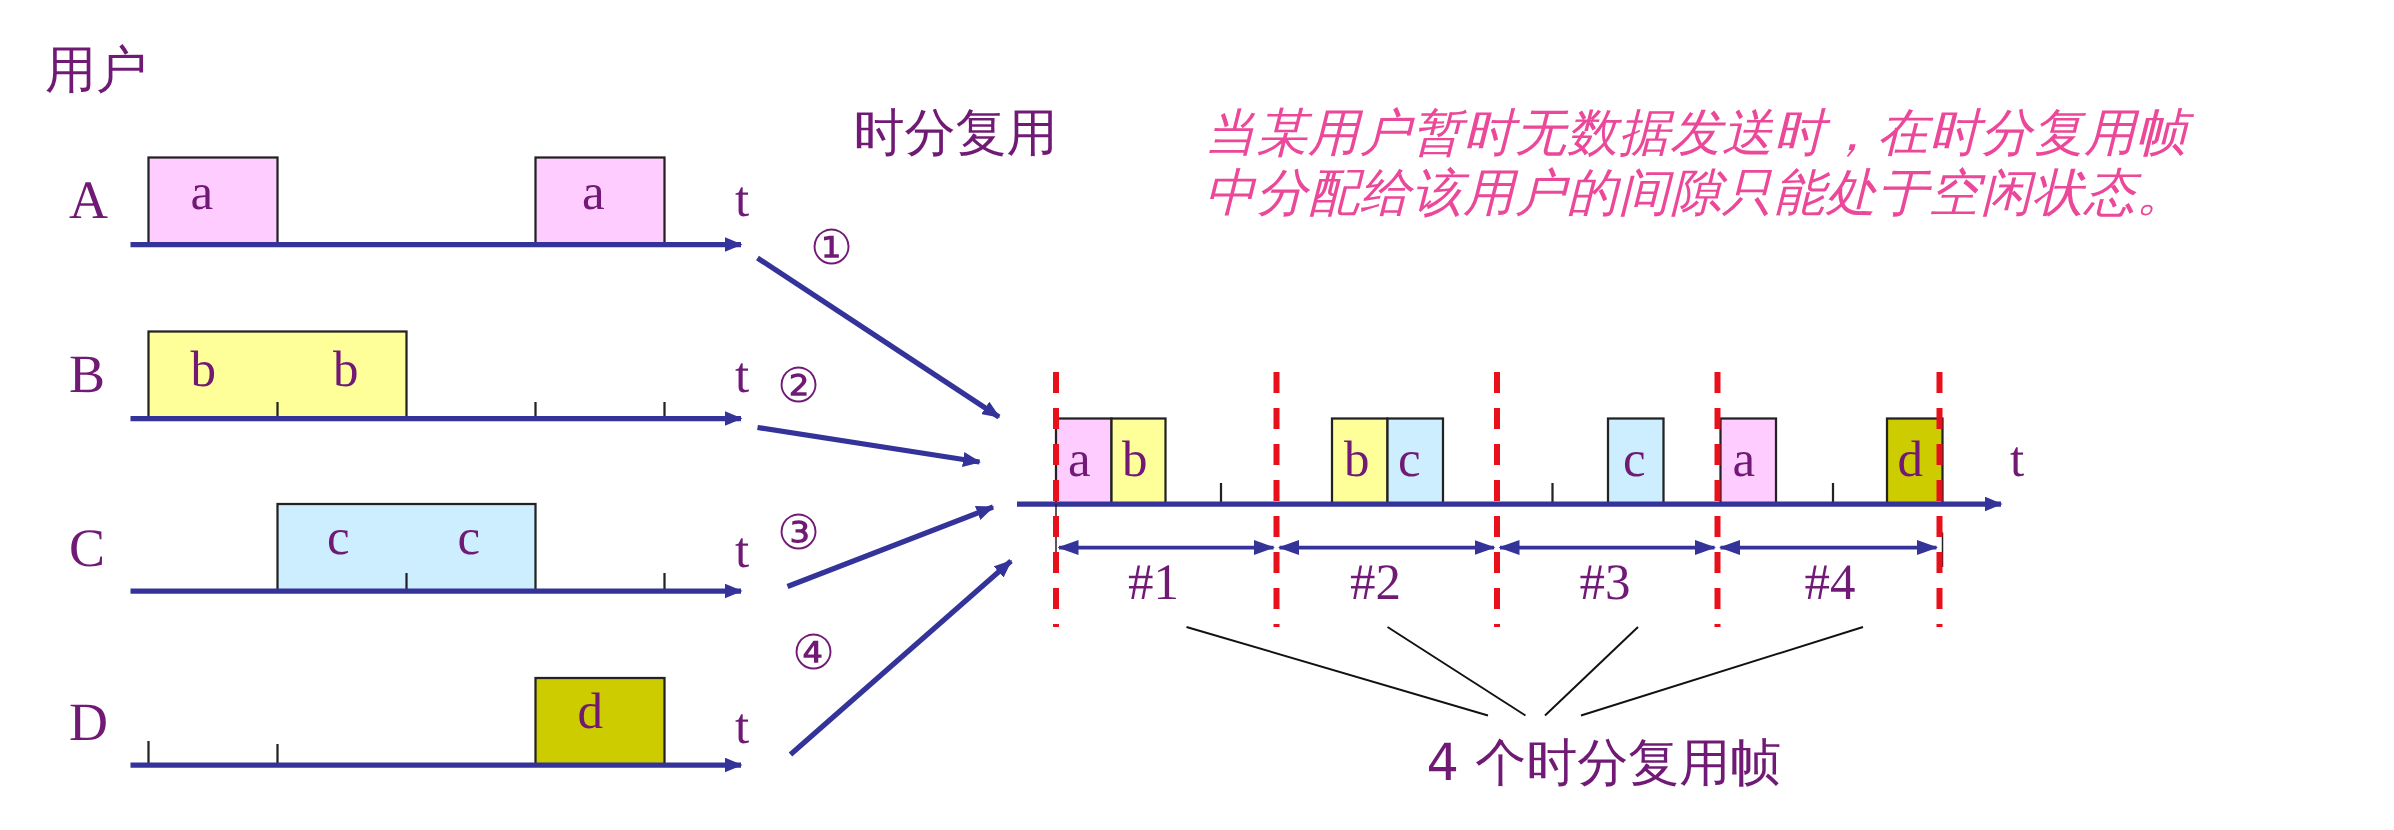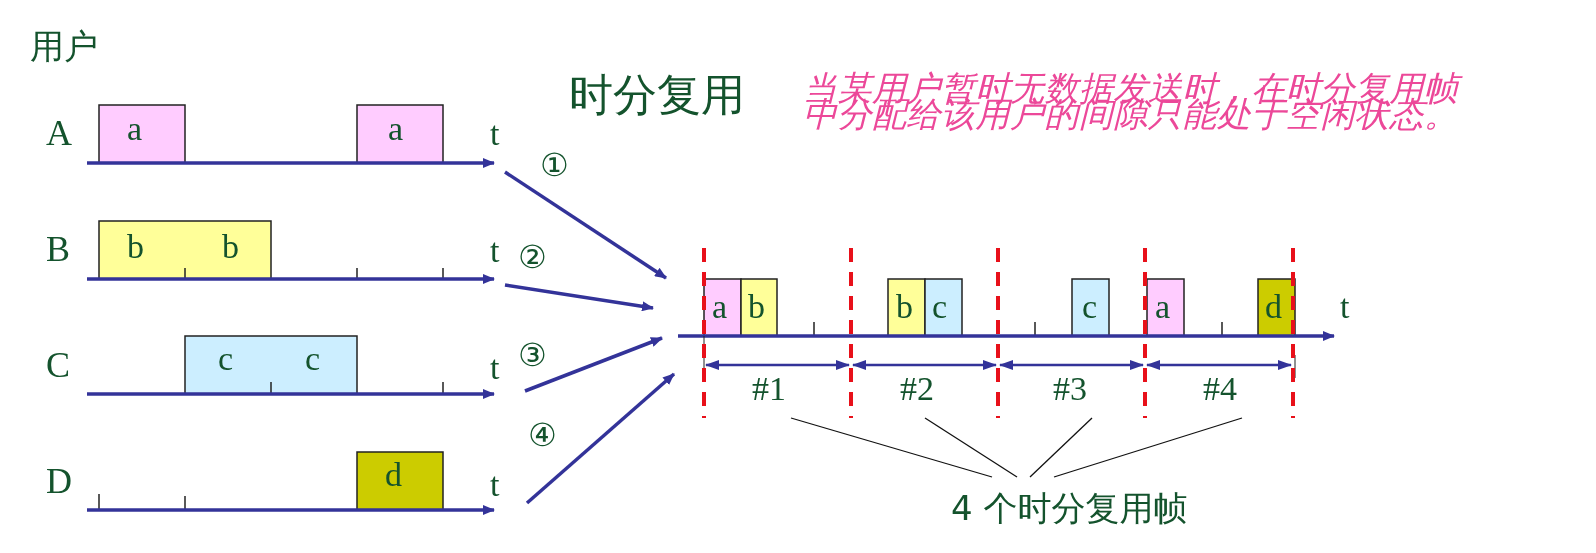--- a/index.html
+++ b/index.html
@@ -1,21 +1,21 @@
 <!DOCTYPE html>
 <html><head>
   <meta charset="utf-8">
   <style>
     html, body { margin: 0; padding: 0; background: #ffffff; }
     body { width: 1596px; height: 553px; position: relative; overflow: hidden; }
     svg { position: absolute; left: 0; top: 0; }
     .serif { font-family: "Liberation Serif", "DejaVu Serif", serif; }
     .sans { font-family: "DejaVu Sans", "Liberation Sans", sans-serif; }
     .txt { position: absolute; white-space: nowrap; margin: 0; }
-    .blue { color: #14532d; }
+    .blue { color: #701a75; }
     .red { color: #ec4899; font-style: italic; }
   </style>
 </head>
 <body>
 
 <svg width="1596" height="553" viewBox="0 0 1596 553">
   <defs>
     <marker id="arr" markerWidth="10" markerHeight="8" refX="9" refY="4" orient="auto" markerUnits="userSpaceOnUse">
       <path d="M0,0 L10,4 L0,8 Z" fill="#333399"></path>
     </marker>
@@ -94,23 +94,23 @@
     <line x1="1293" y1="248" x2="1293" y2="418" stroke="#e8101a" stroke-width="4" stroke-dasharray="14,10"></line>
 
     <line x1="791" y1="418" x2="992" y2="477" stroke="#111" stroke-width="1.3"></line>
     <line x1="925" y1="418" x2="1017" y2="477" stroke="#111" stroke-width="1.3"></line>
     <line x1="1092" y1="418" x2="1030" y2="477" stroke="#111" stroke-width="1.3"></line>
     <line x1="1242" y1="418" x2="1054" y2="477" stroke="#111" stroke-width="1.3"></line>
   </g>
 </svg>
 
 <div class="txt sans blue" style="left:30px; top:24px; font-size:34px;">用户</div>
-<div class="txt sans blue" style="left:569px; top:66px; font-size:44px;font-family:Liberation Serif, serif;">时分复用</div>
+<div class="txt sans blue" style="left:569px; top:66px; font-size:34px;font-family:Liberation Serif, serif;">时分复用</div>
 <div class="txt sans red" style="left:803px; top:66px; font-size:34px; letter-spacing:0.5px;">当某用户暂时无数据发送时，在时分复用帧</div>
-<div class="txt sans red" style="left:803px; top:92px; font-size:34px; letter-spacing:0.5px;">中分配给该用户的间隙只能处于空闲状态。</div>
+<div class="txt sans red" style="left:803px; top:106px; font-size:34px; letter-spacing:0.5px;">中分配给该用户的间隙只能处于空闲状态。</div>
 
 <div class="txt serif blue" style="left:46px; top:112px; font-size:36px;">A</div>
 <div class="txt serif blue" style="left:46px; top:228px; font-size:36px;">B</div>
 <div class="txt serif blue" style="left:46px; top:344px; font-size:36px;">C</div>
 <div class="txt serif blue" style="left:46px; top:460px; font-size:36px;">D</div>
 
 <div class="txt serif blue" style="left:490px; top:115px; font-size:34px;">t</div>
 <div class="txt serif blue" style="left:490px; top:232px; font-size:34px;">t</div>
 <div class="txt serif blue" style="left:490px; top:349px; font-size:34px;">t</div>
 <div class="txt serif blue" style="left:490px; top:466px; font-size:34px;">t</div>

